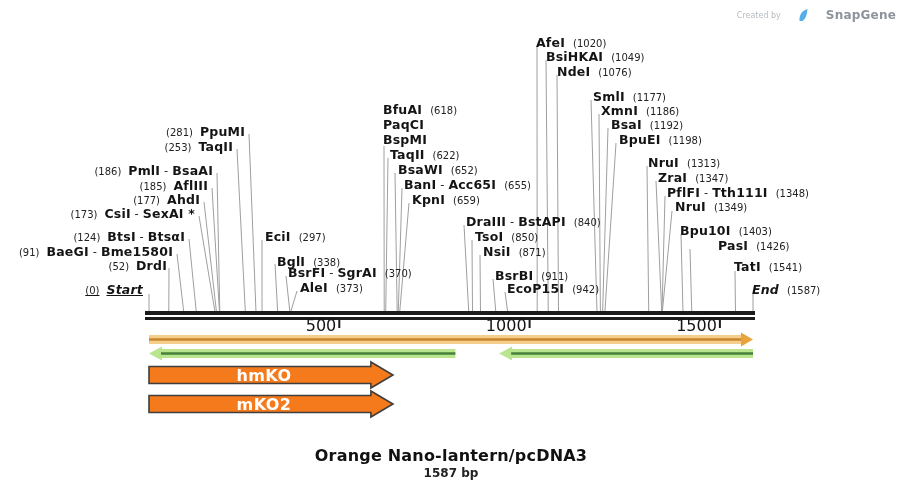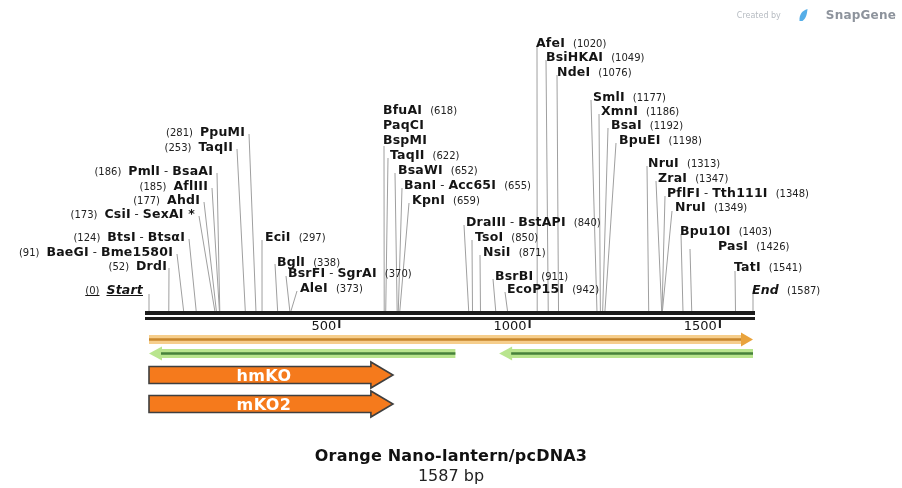--- a/index.html
+++ b/index.html
@@ -9,25 +9,25 @@
   }
   #map-svg{position:absolute;left:0;top:0;}
   .site-label{position:absolute;white-space:nowrap;font-size:12px;line-height:13px;color:#141414;}
   .site-label.ralign{transform:translateX(-100%);}
   .site-label .name{font-weight:bold;font-size:12.5px;letter-spacing:.2px;}
   .site-label .dash{font-weight:normal;font-size:11.5px;color:#333;}
   .site-label.italic .name{font-style:italic;}
   .site-label .num{font-size:10px;color:#222;}
   .site-label .num.pre{margin-right:7px;}
   .site-label .num.post{margin-left:8px;}
-  .tick-label{position:absolute;font-size:13px;color:#141414;transform:translateX(-100%);line-height:12px;}
+  .tick-label{position:absolute;font-size:16px;color:#141414;transform:translateX(-100%);line-height:12px;}
   .feature-label{position:absolute;transform:translate(-50%,-50%);color:#fff;font-weight:bold;font-size:16px;letter-spacing:.4px;}
   .title-block{position:absolute;left:0;width:902px;text-align:center;}
   #map-title{top:446px;font-weight:bold;font-size:16px;letter-spacing:.2px;}
-  #map-subtitle{top:466px;font-size:16px;color:#222;}
+  #map-subtitle{top:466px;font-size:12px;color:#222;font-weight:bold;}
   .watermark{position:absolute;top:8px;right:6px;display:flex;align-items:center;gap:17px;}
   .watermark .created-by{font-size:8px;color:#b7bcc2;}
   .watermark .brand{font-size:12px;font-weight:bold;color:#8d939c;letter-spacing:.2px;}
   .watermark svg{display:block;}
 </style>
 </head>
 <body>
 
 <div id="canvas">
 

